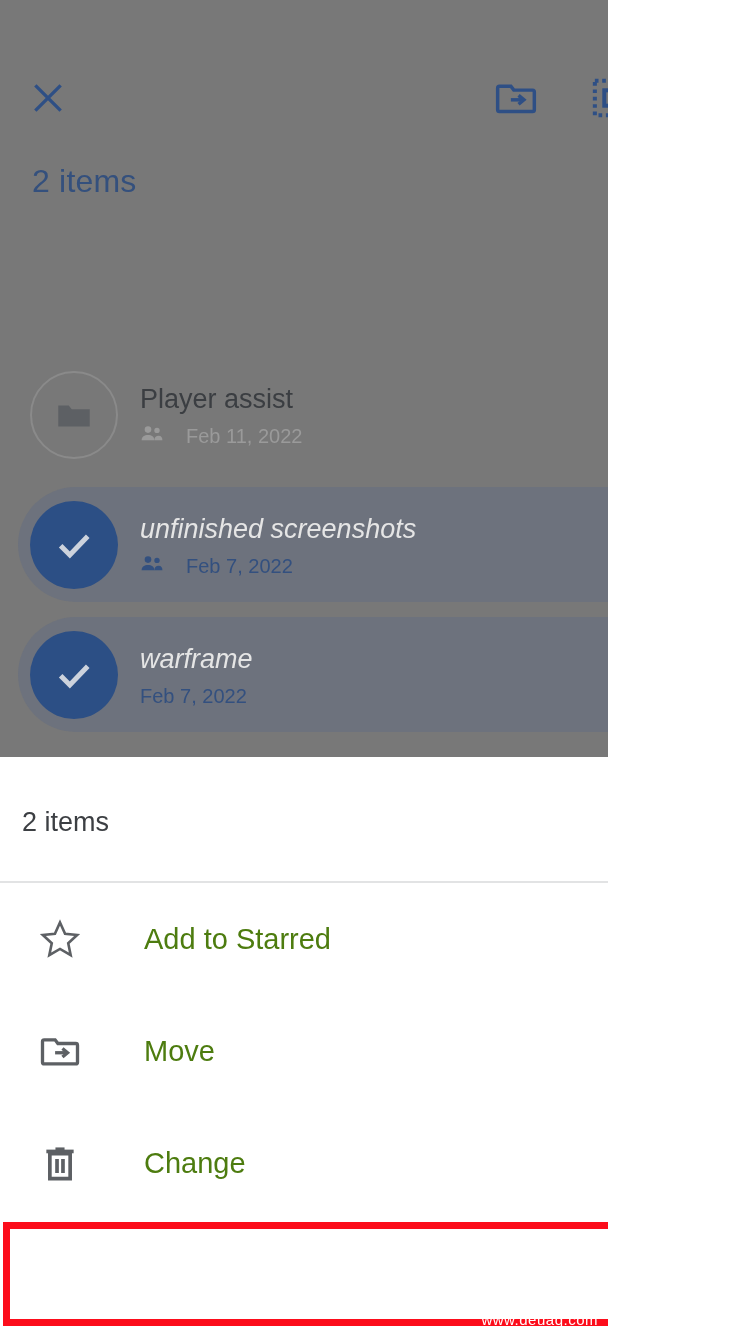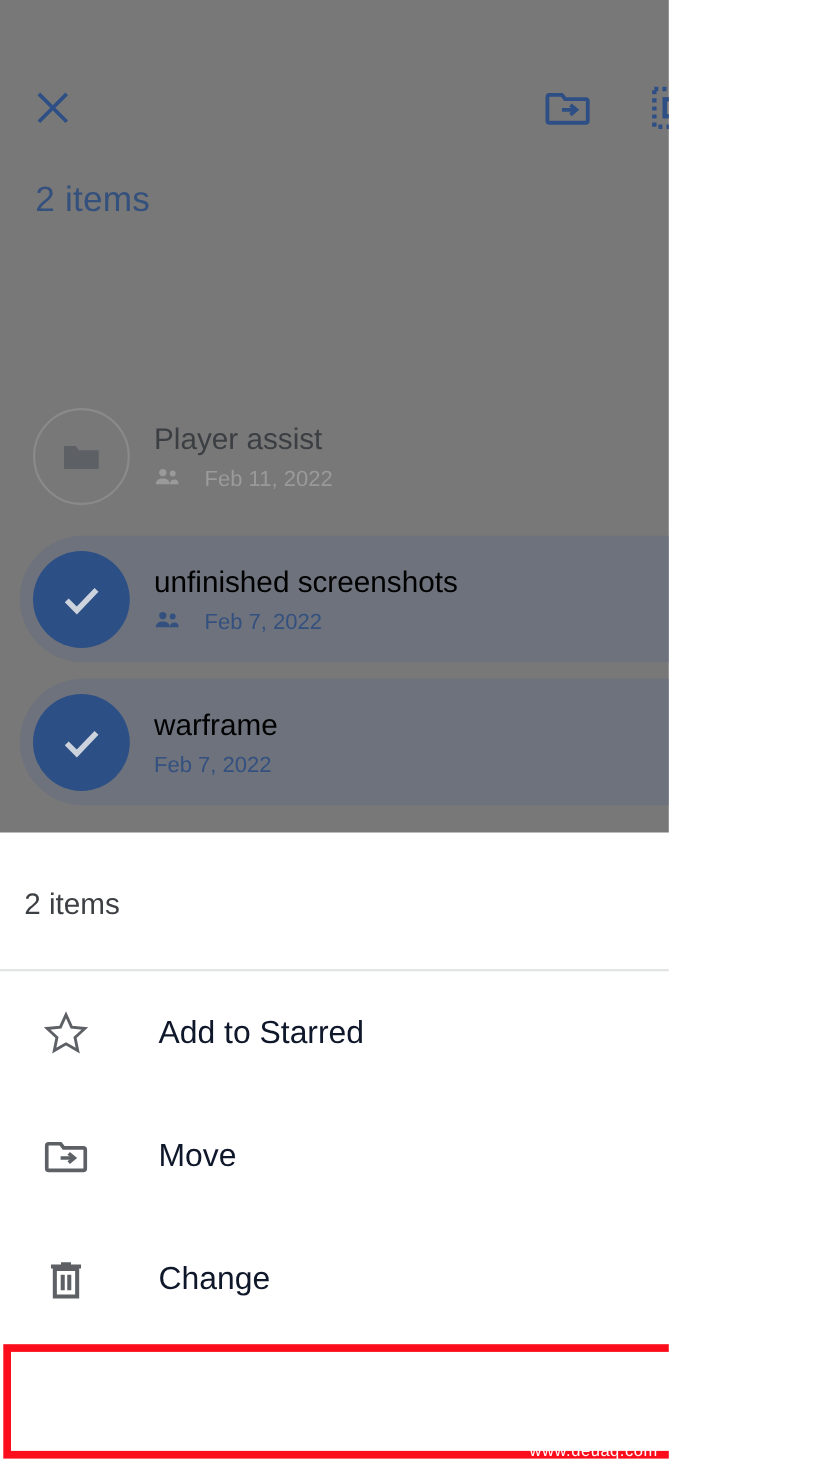--- a/index.html
+++ b/index.html
@@ -121,21 +121,21 @@
   .row-thumb.folder { border: 2px solid #8a8a8a; }
   .row-thumb.check  { background: #2c4f85; }
   .row-thumb svg { display: block; }
 
   .row-text { margin-left: 22px; }
   .row-title {
     font-size: 27px;
     line-height: 34px;
     color: #3b3e42;
   }
-  .filerow.selected .row-title { color: #000000; }
+  .filerow.selected .row-title { color: #e5e5e5; font-style: italic; }
   .row-sub {
     margin-top: 9px;
     display: flex;
     align-items: flex-start;
     font-size: 20px;
     color: #9a9a9a;
     gap: 12px;
   }
   .filerow.selected .row-sub { color: #33507f; }
   .row-sub .people { margin-right: 10px; display: flex; }
@@ -172,21 +172,21 @@
   .menu-item .mi-icon {
     width: 56px;
     margin-left: 32px;
     flex: none;
     display: flex; align-items: center; justify-content: center;
   }
   .menu-item .mi-icon svg { display: block; }
   .menu-item .mi-label {
     margin-left: 56px;
     font-size: 29px;
-    color: #0f172a;
+    color: #4d7c0f;
   }
   .menu-item.has-divider::after {
     content: "";
     position: absolute;
     left: 143px; right: 0; bottom: 0;
     height: 2px;
     background: #e6e7e8;
   }
 
   

